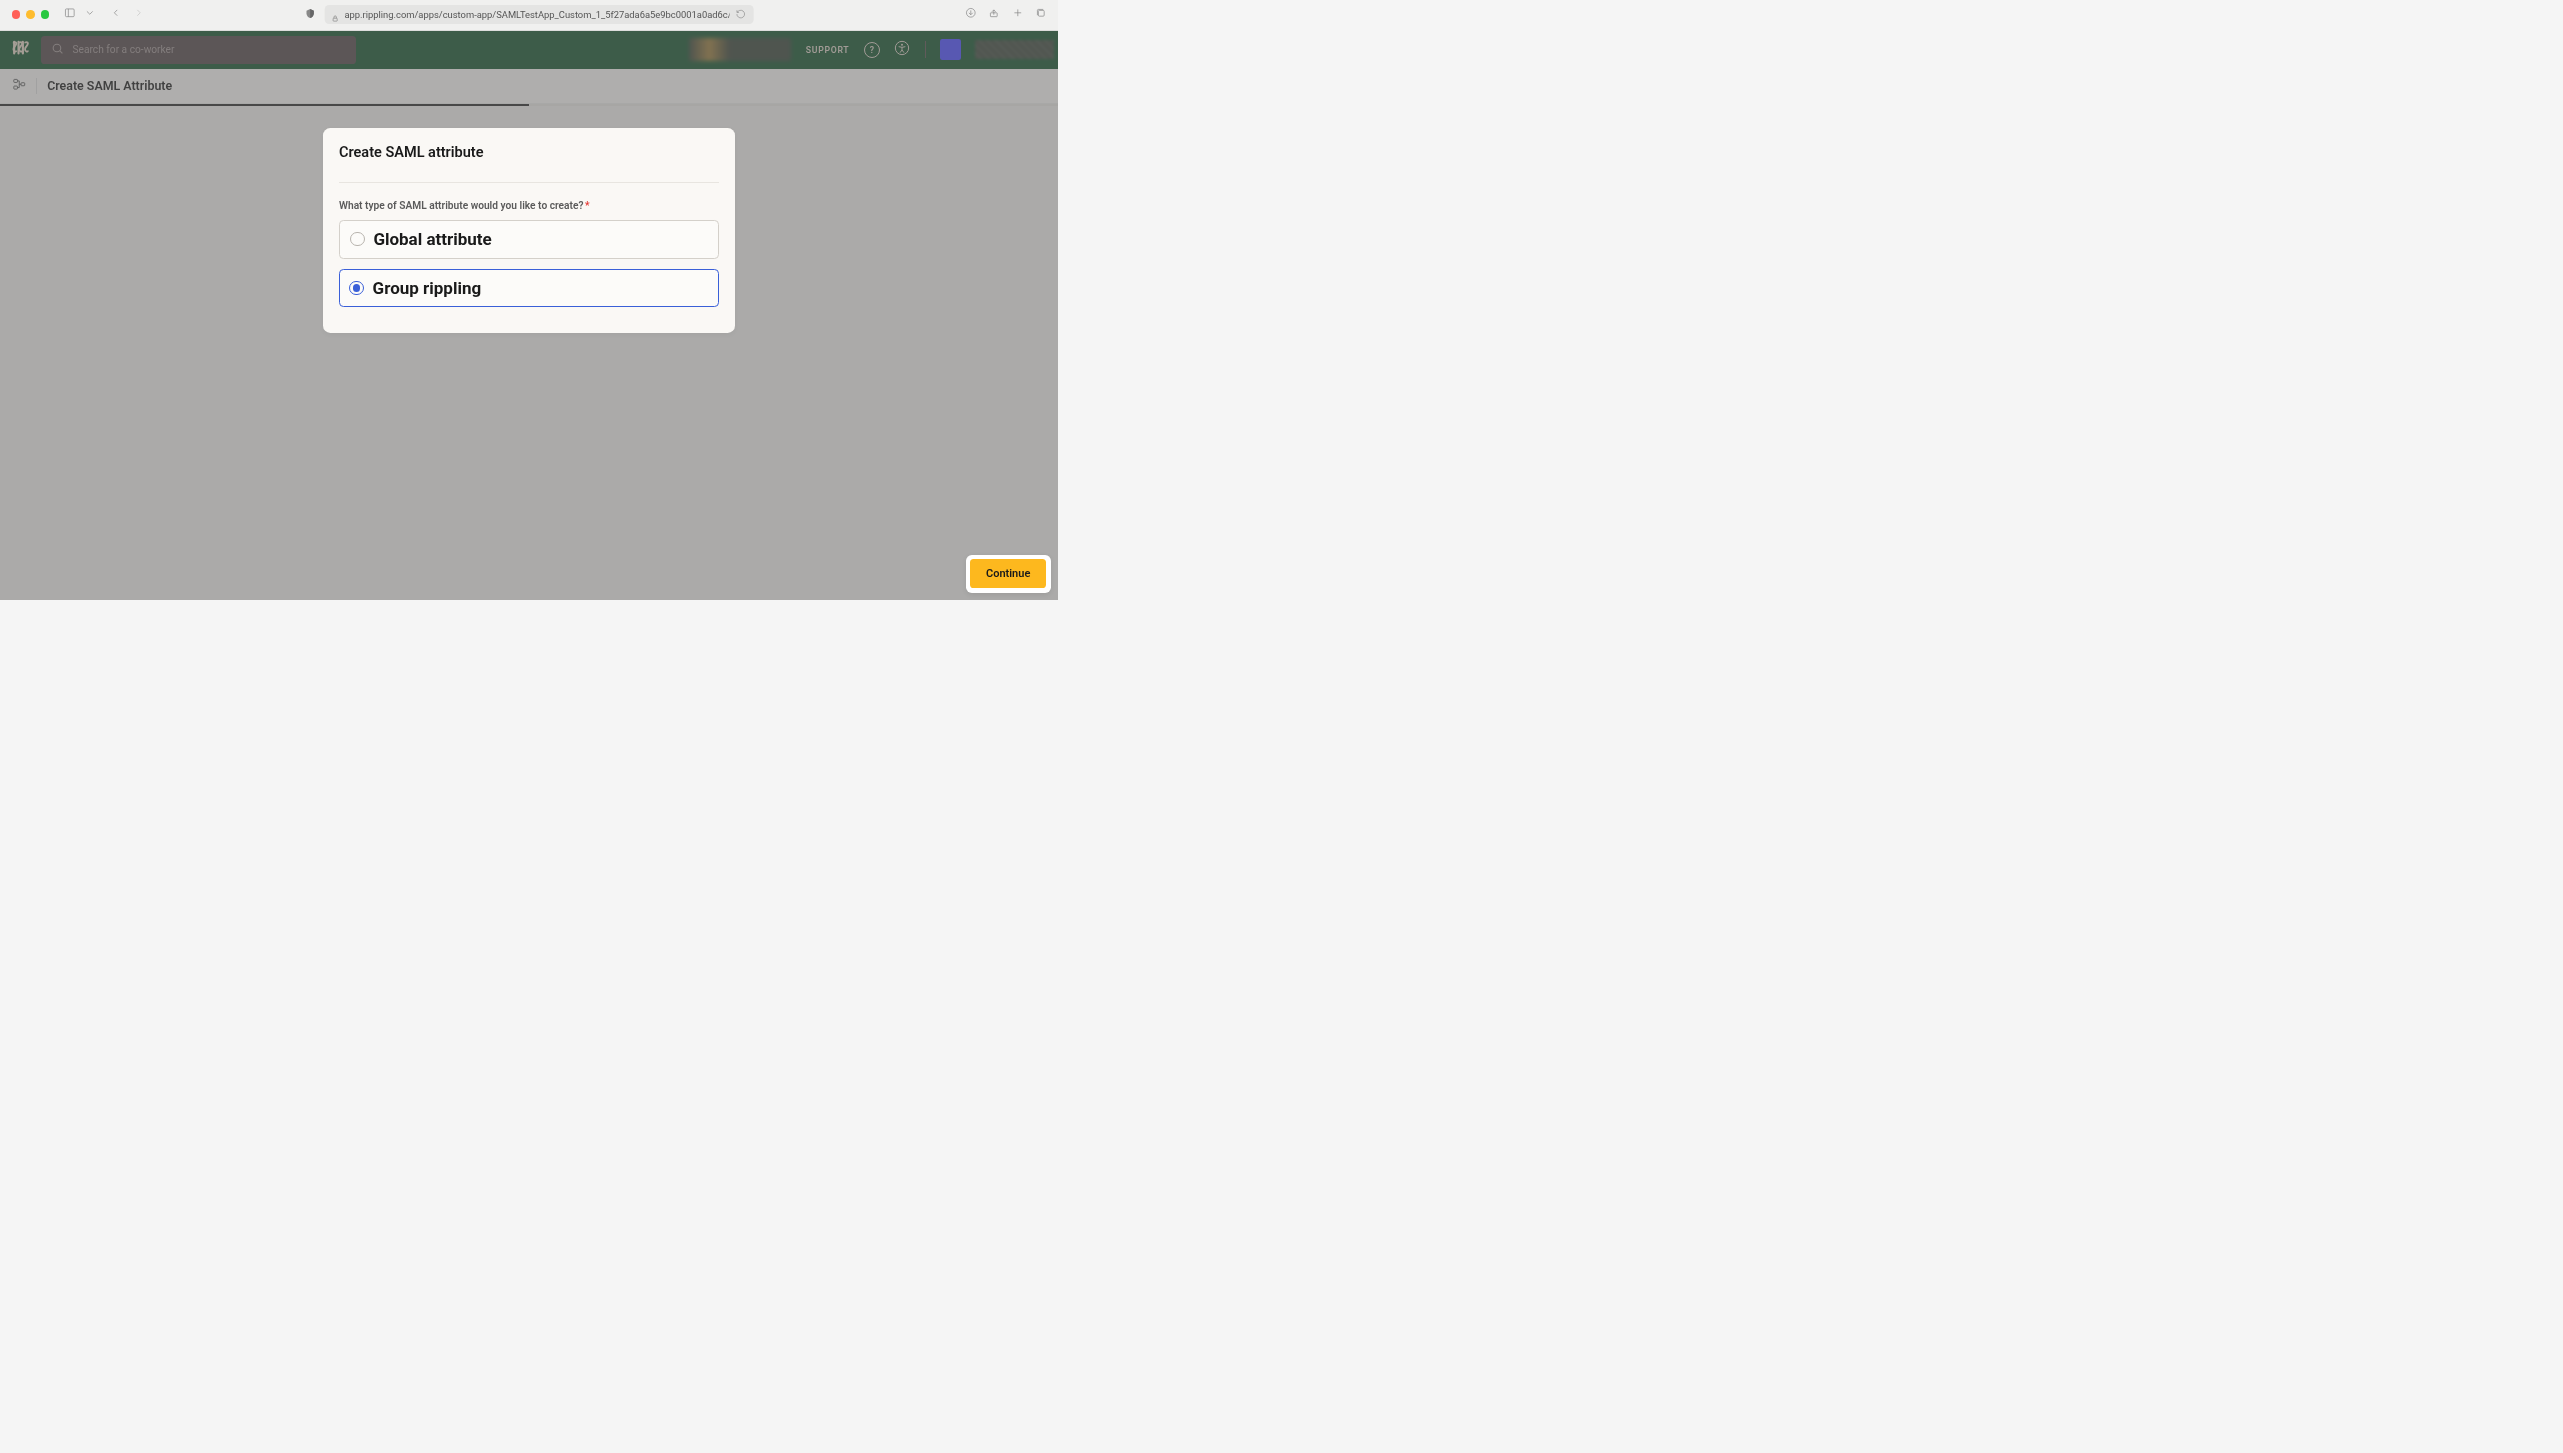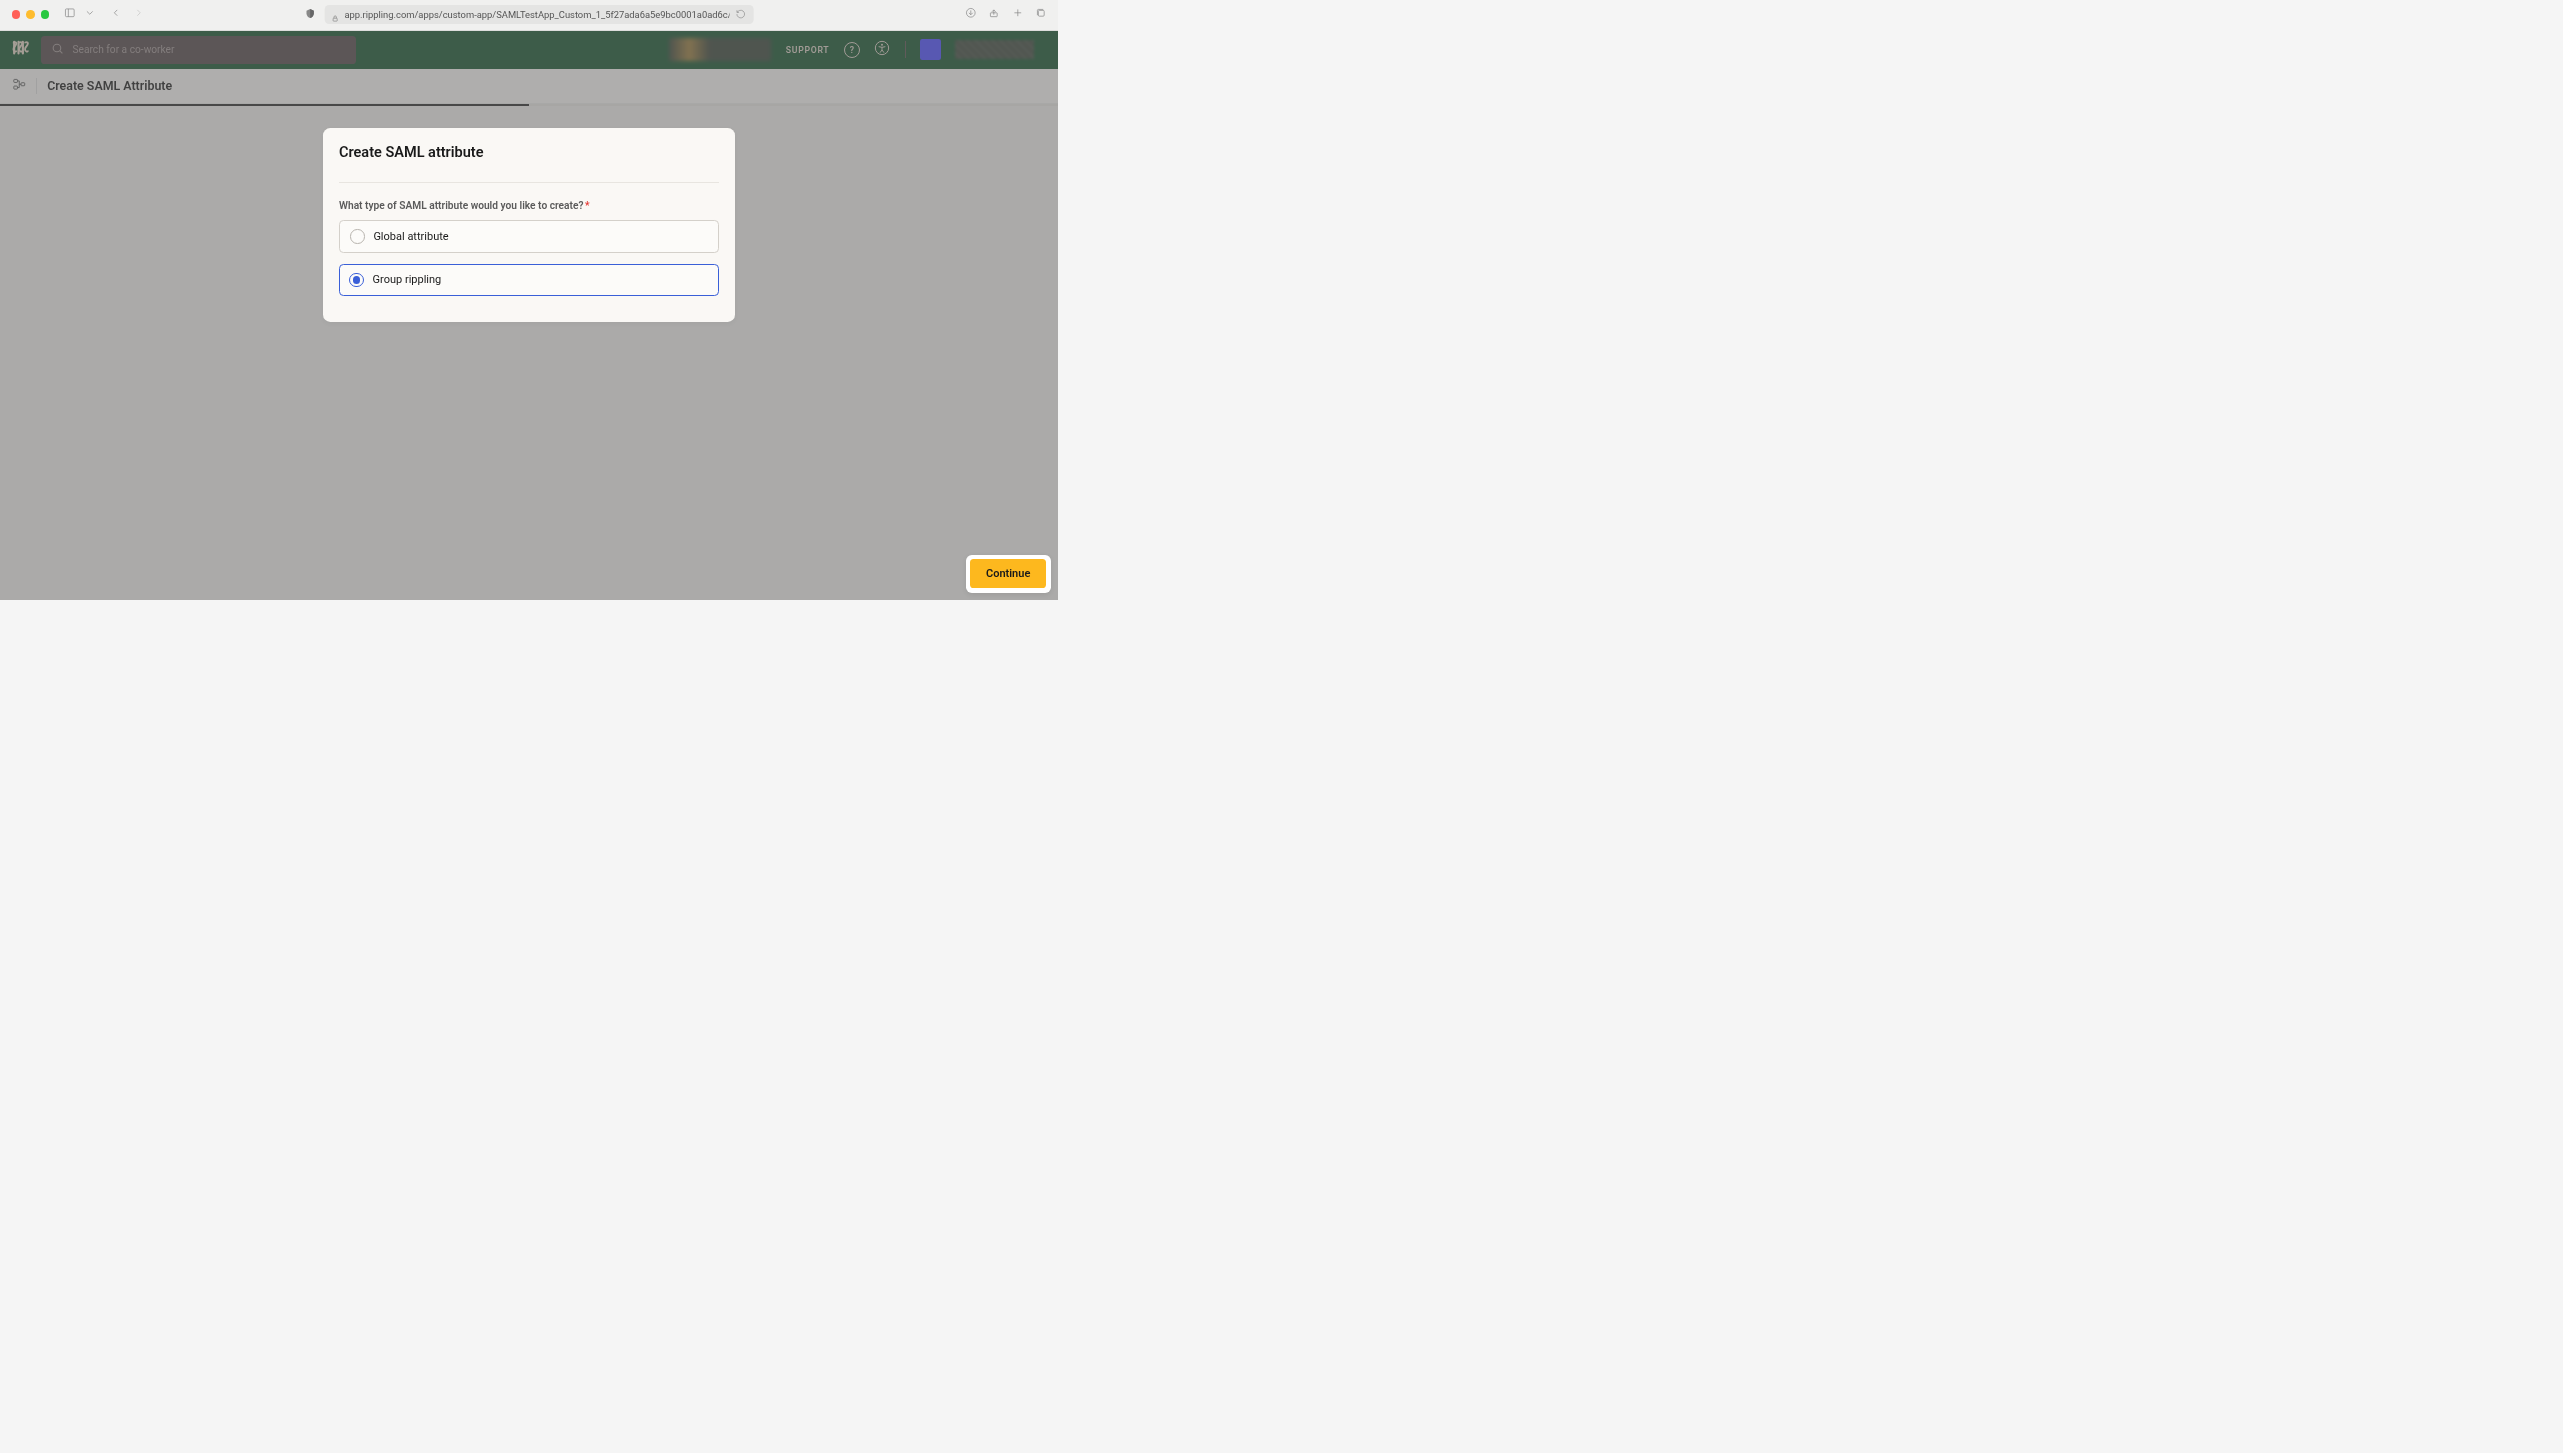--- a/index.html
+++ b/index.html
@@ -142,21 +142,21 @@
       background: transparent;
       border: none;
       outline: none;
       color: #a09595;
       font-size: 10.2px;
       flex: 1;
     }
     .search-box input::placeholder { color: #a09595; }
     .top-right {
       position: absolute;
-      right: 24px;
+      right: 4px;
       display: flex;
       align-items: center;
       gap: 14.5px;
     }
     .blurred-block {
       width: 102px;
       height: 23px;
       background: linear-gradient(90deg, #4a3e3f 0%, #d89040 20%, #4a3e3f 40%);
       filter: blur(2.2px);
       opacity: 0.7;
@@ -306,22 +306,22 @@
     .radio-option.selected .radio-circle {
       border-color: #3a5fd8;
     }
     .radio-dot {
       width: 7.3px;
       height: 7.3px;
       border-radius: 50%;
       background: #3a5fd8;
     }
     .radio-label {
-      font-size: 11px;
-      font-weight: 400;
+      font-size: 17px;
+      font-weight: 700;
       color: #1a1a1a;
       text-align: center;
     }
     
     .footer-wrap {
       position: absolute;
       bottom: 7.3px;
       right: 7.3px;
       z-index: 10;
       background: #fff;

